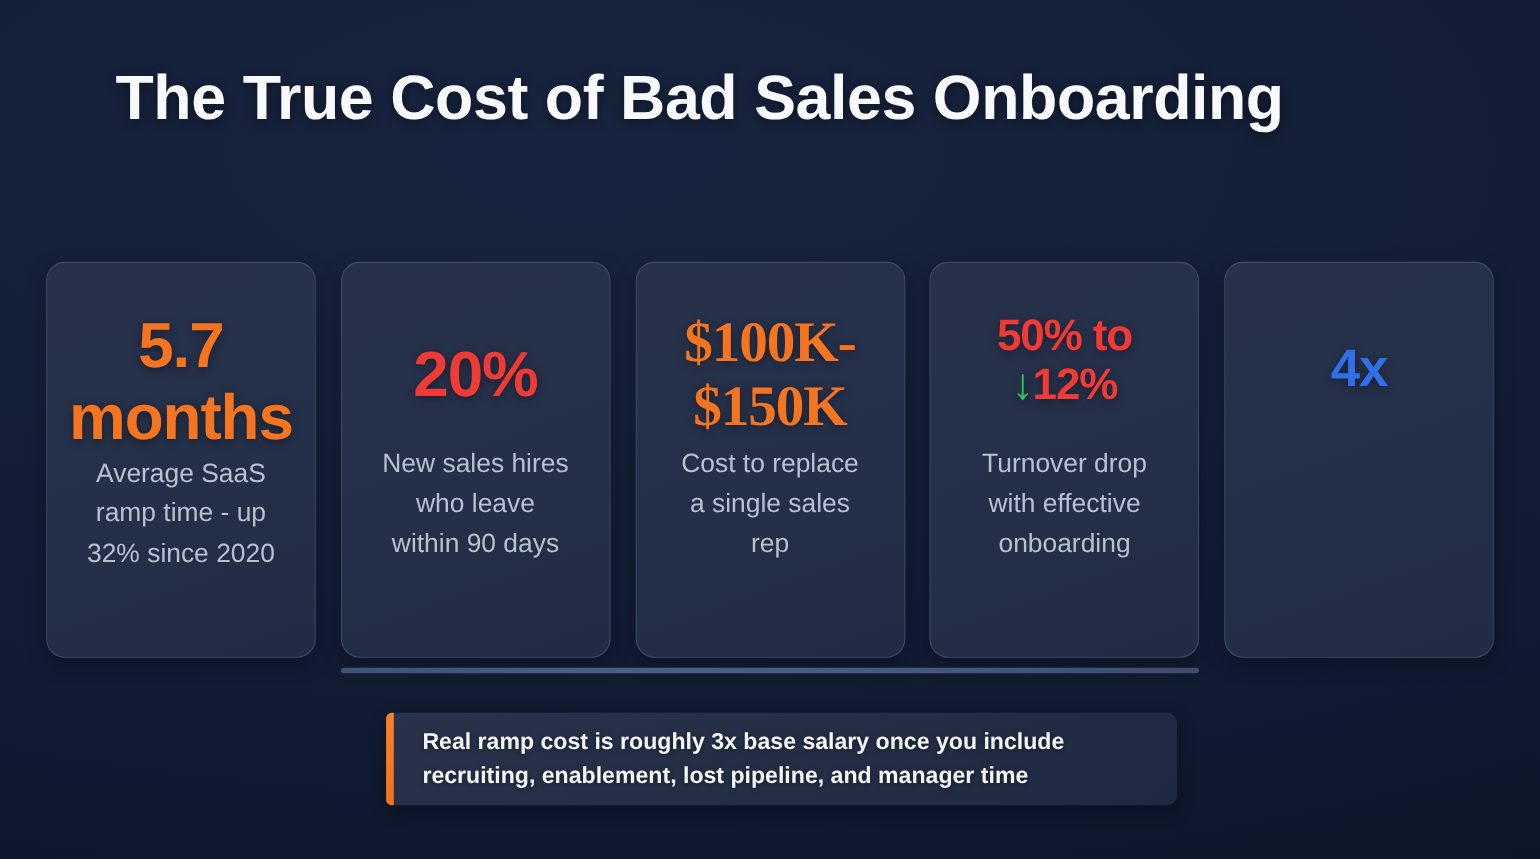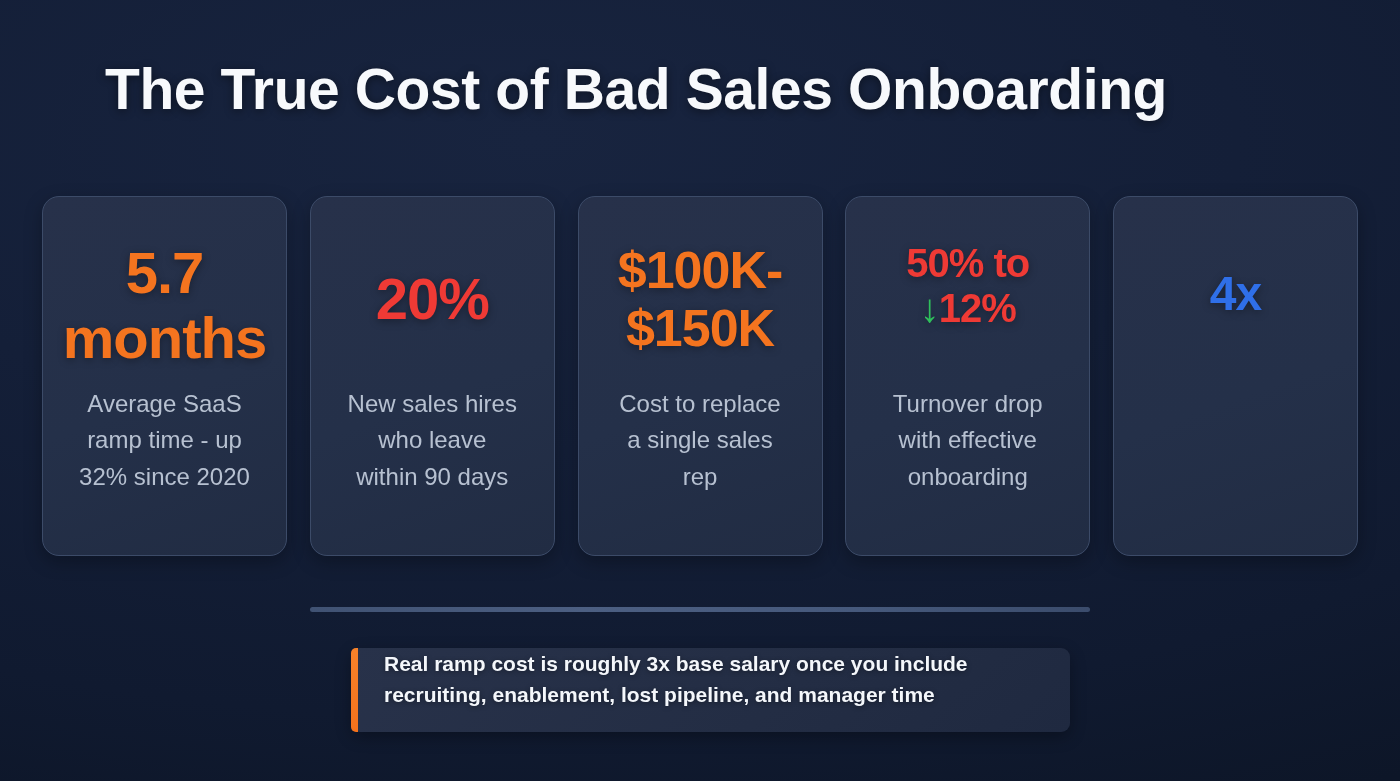--- a/index.html
+++ b/index.html
@@ -31,60 +31,61 @@
     width:1316px; height:360px;
     display:flex; justify-content:space-between; align-items:stretch;
   }
   .card {
     width:245px; height:360px;
     border-radius:17px;
     background:linear-gradient(160deg, #27314a 0%, #243049 55%, #212c43 100%);
     border:1px solid #3c4b68;
     box-shadow:0 6px 18px rgba(0,0,0,.28);
     display:flex; flex-direction:column; align-items:center;
-    padding:44px 14px 8px;
+    padding:44px 14px 32px;
+    margin-top:42px;
   }
   .stat {
     font-size:58px; font-weight:bold;
     line-height:1.12;
     text-align:center;
     letter-spacing:-1px;
     white-space:pre-line;
     text-shadow:0 2px 8px rgba(0,0,0,.35);
   }
   .stat .arrow { color:#2fbf5c; font-weight:bold; }
   .desc {
     margin-top:auto; margin-bottom:52px;
     font-size:24px; line-height:1.52;
     color:#b7c1d1; text-align:center;
     white-space:pre-line;
   }
   .card.c1 .stat { color:#f4741f; }
   .card.c2 .stat { color:#ef3a35; }
-  .card.c3 .stat { color:#f4741f; font-size:52px; }
+  .card.c3 .stat { color:#f4741f; font-size:52px;font-family:Liberation Serif, serif; }
   .card.c4 .stat { color:#ef3a35; font-size:40px; }
   .card.c5 .stat { color:#2f6fe8; font-size:48px; }
   .card.c2 .stat, .card.c5 .stat { margin-top:26px; }
   .card.c2 .desc, .card.c5 .desc { margin-bottom:52px; }
 
   
   .divider {
     position:absolute; left:310px; top:607px;
     width:780px; height:5px; border-radius:3px;
     background:linear-gradient(90deg,#405273 0%,#4c5f82 35%,#46597c 70%,#3b4c6c 100%);
   }
 
   
   .callout {
     position:absolute; left:351px; top:648px;
     width:719px; height:84px;
     border-radius:9px;
     background:linear-gradient(140deg,#28324a 0%,#232d44 60%,#1f2940 100%);
     box-shadow:0 5px 16px rgba(0,0,0,.3);
-    display:flex; align-items:flex-start;
+    display:flex; align-items:center;
   }
   .callout .bar {
     width:7px; height:84px; flex:0 0 7px;
     border-radius:5px 0 0 5px;
     background:linear-gradient(180deg,#f7822a 0%,#f4721c 100%);
   }
   .callout .ctext {
     padding-left:26px; padding-right:18px;
     font-size:21px; font-weight:bold;
     line-height:1.48; color:#f4f7fb;

